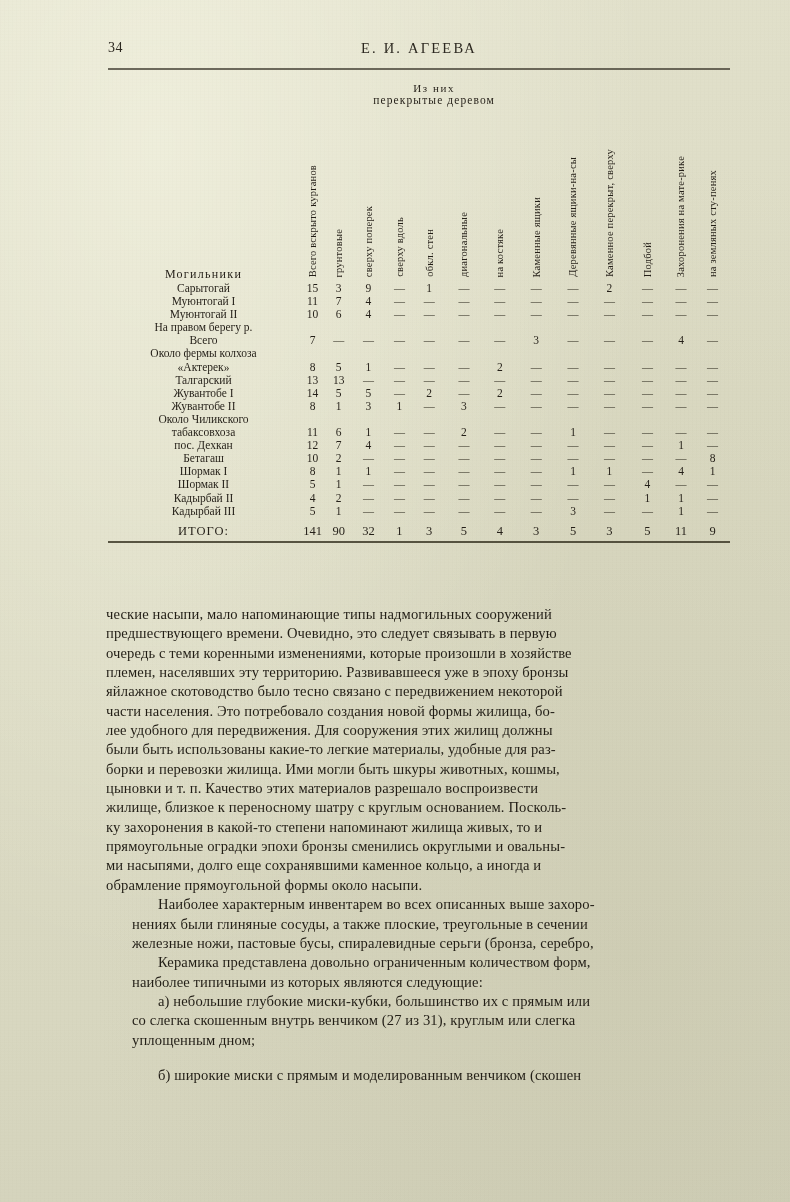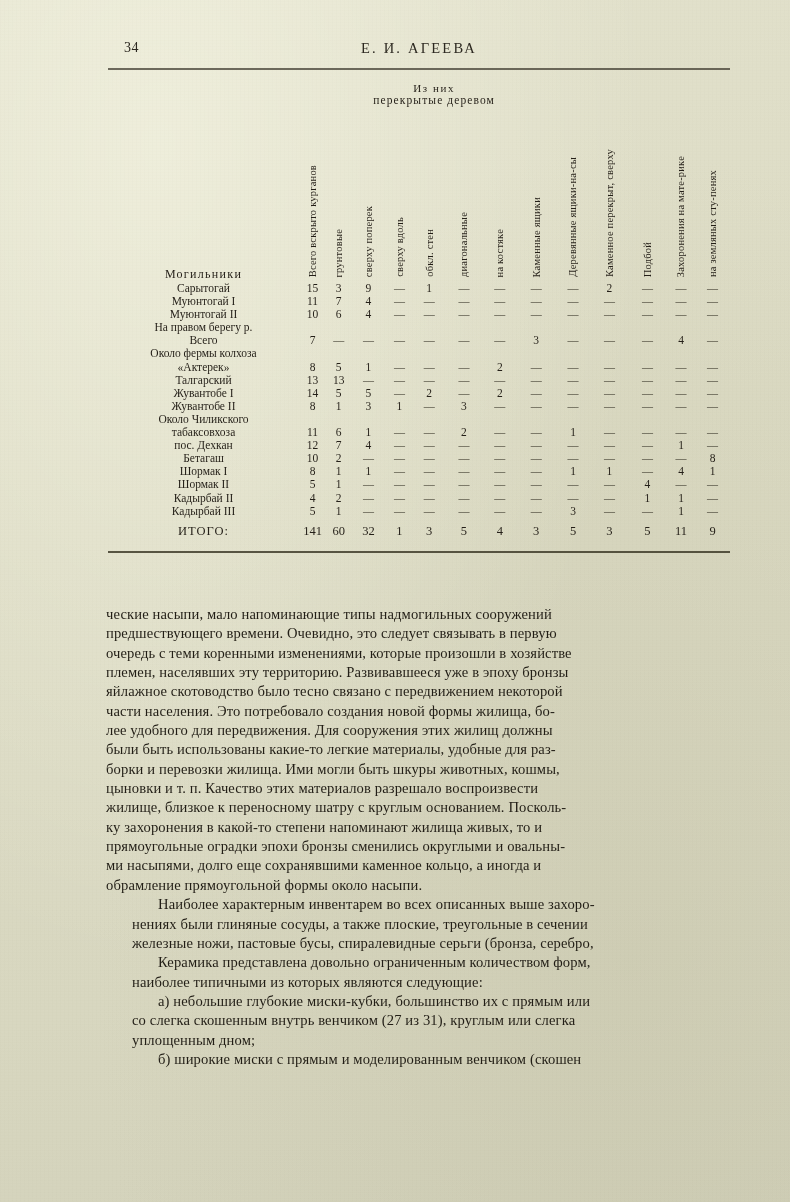--- a/index.html
+++ b/index.html
@@ -25,21 +25,21 @@
       repeating-linear-gradient(0deg, rgba(120,115,90,.05) 0 1px, rgba(255,255,255,0) 1px 3px),
       repeating-linear-gradient(90deg, rgba(120,115,90,.04) 0 1px, rgba(255,255,255,0) 1px 4px);
   }
 
   
   .runhead {
     position:absolute; left:108px; top:40px; width:622px;
     height: 20px;
   }
   .folio {
-    position:absolute; left:16px; top:0;
+    position:absolute; left:0; top:0;
     font-size:14px; letter-spacing:.5px; color:#2c2820;
   }
   .author {
     position:absolute; left:0; right:0; top:0; text-align:center;
     font-size:14.5px; letter-spacing:2.2px; color:#2c2820;font-family:Liberation Serif, serif;
   }
   .rule-top {
     position:absolute; left:108px; top:68px; width:622px; height:2px;
     background:#3a362b; opacity:.72;
   }
@@ -91,21 +91,21 @@
     vertical-align: middle;
   }
   td.name {
     text-align:center; font-size:11.5px; padding:0 0 0 4px;
     line-height: 13.1px; height:13.1px; white-space:nowrap;
   }
   td.num {
     text-align:center; font-size:11.5px; line-height:13.1px; height:13.1px;
   }
   td.num.dash { font-size:11px; color:#2a261c; }
-  tr.total td { font-size:12.5px; padding-top:7px; padding-bottom:13px; }
+  tr.total td { font-size:12.5px; padding-top:7px; padding-bottom:3px; }
   tr.total td.name { letter-spacing:1px; font-size:12.5px; }
 
   
   .body-text {
     position:absolute; left:106px; top:605px; width:584px;
     font-size:14.6px;
     line-height: 19.35px;
     text-align: justify;
     letter-spacing: .12px;
     color:#221e16;
@@ -447,21 +447,21 @@
             <td class="num vline dash" rowspan="1">—</td>
             <td class="num vline dash" rowspan="1">—</td>
             <td class="num vline" rowspan="1">1</td>
             <td class="num vline dash" rowspan="1">—</td>
           </tr>
         </tbody>
       <tbody id="tbody-total">
           <tr class="total">
             <td class="name hline-t2">ИТОГО:</td>
             <td class="num vline hline-t2">141</td>
-            <td class="num vline hline-t2">60</td>
+            <td class="num vline hline-t2">90</td>
             <td class="num vline hline-t2">32</td>
             <td class="num vline hline-t2">1</td>
             <td class="num vline hline-t2">3</td>
             <td class="num vline hline-t2">5</td>
             <td class="num vline hline-t2">4</td>
             <td class="num vline hline-t2">3</td>
             <td class="num vline hline-t2">5</td>
             <td class="num vline hline-t2">3</td>
             <td class="num vline hline-t2">5</td>
             <td class="num vline hline-t2">11</td>
@@ -498,16 +498,16 @@
       <p class="">
         <span class="ln" style="padding-left: 26px;">Керамика представлена довольно ограниченным количеством форм,</span>
         <span class="ln">наиболее типичными из которых являются следующие:</span>
       </p>
       <p class="">
         <span class="ln" style="padding-left: 26px;">а) небольшие глубокие миски-кубки, большинство их с прямым или</span>
         <span class="ln">со слегка скошенным внутрь венчиком (27 из 31), круглым или слегка</span>
         <span class="ln">уплощенным дном;</span>
       </p>
       <p class="">
-        <span class="ln" style="padding-left: 26px;">б) широкие миски с прямым и моделированным венчиком (скошен</span>
+        <span class="ln" style="padding-left: 26px; margin-top: 16px;">б) широкие миски с прямым и моделированным венчиком (скошен</span>
       </p>
     </div>
 </div>
 
 </body></html>

